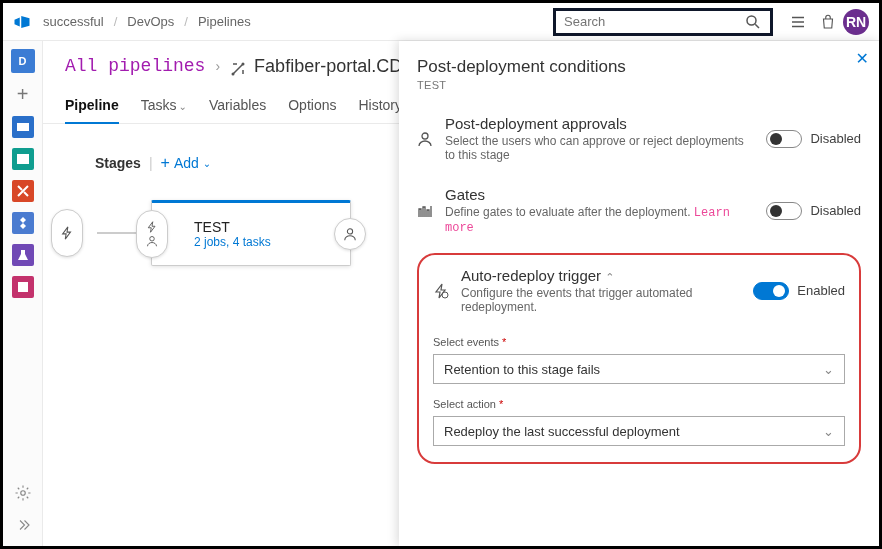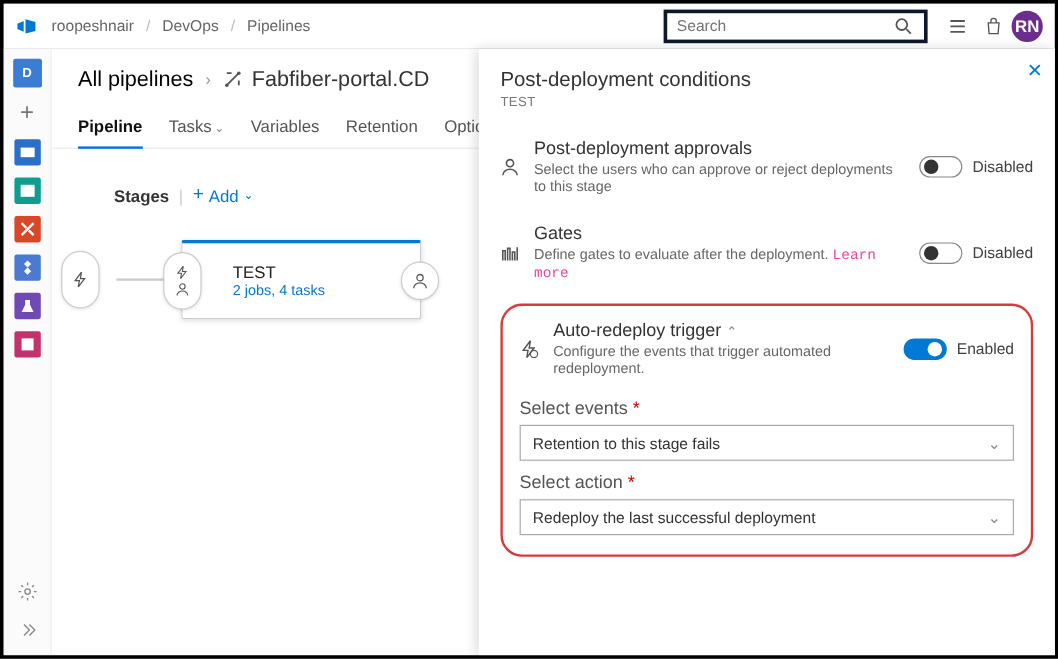--- a/index.html
+++ b/index.html
@@ -27,23 +27,23 @@
 .rail-blue2 { background: #4a7bd0; }
 .rail-flask { background: #7049b5; }
 .rail-red { background: #c3326c; }
 .rail-plus { font-size: 20px; color: #777; font-weight: 300; }
 .leftrail .bottom { margin-top: auto; margin-bottom: 12px; display: flex; flex-direction: column; gap: 14px; align-items: center; }
 .gear, .chev { color: #888; width: 18px; height: 18px; cursor: pointer; }
 
 
 .content { position: absolute; left: 40px; right: 0; top: 38px; bottom: 0; background: #fff; }
 .breadcrumb2 { display: flex; align-items: center; gap: 10px; padding: 12px 22px 10px; font-size: 18px; }
-.breadcrumb2 .all { color: #000000; font-weight: 400; }
+.breadcrumb2 .all { color: #a21caf; font-weight: 400; font-family: Liberation Mono, monospace; }
 .breadcrumb2 .chv { color: #999; font-size: 14px; }
-.breadcrumb2 .pname { color: #333; font-weight: 400; display: flex; align-items: center; gap: 8px; }
+.breadcrumb2 .pname { color: #333; font-weight: 400; display: flex; align-items: flex-end; gap: 8px; }
 .breadcrumb2 .actions { margin-left: auto; display: flex; gap: 6px; align-items: center; font-size: 13px; color: #555; }
 .breadcrumb2 .actions .btn { display: flex; align-items: center; gap: 4px; cursor: pointer; padding: 4px 6px; }
 .breadcrumb2 .actions .btn.disabled { color: #bbb; }
 
 
 .pivots { display: flex; gap: 22px; padding: 0 22px; border-bottom: 1px solid #eaeaea; font-size: 14px; }
 .pivots .tab { padding: 8px 0 10px; color: #555; cursor: pointer; position: relative; }
 .pivots .tab.active { color: #111; font-weight: 600; }
 .pivots .tab.active::after { content: ""; position: absolute; left: 0; right: 0; bottom: -1px; height: 2px; background: #0078d4; }
 .pivots .tab .dd { font-size: 10px; margin-left: 2px; color: #888; }
@@ -76,38 +76,38 @@
 .section .body { flex: 1; }
 .toggle-wrap { display: flex; align-items: center; gap: 8px; font-size: 13px; color: #404040; }
 .toggle { width: 36px; height: 18px; border: 1px solid #888; border-radius: 10px; position: relative; background: #fff; cursor: pointer; }
 .toggle .knob { position: absolute; width: 12px; height: 12px; background: #333; border-radius: 50%; top: 2px; left: 3px; }
 .toggle.on { background: #0078d4; border-color: #0078d4; }
 .toggle.on .knob { background: #fff; left: auto; right: 3px; }
 
 .highlight-box { border: 2px solid #d83b3b; border-radius: 18px; padding: 12px 14px 16px; margin-top: 4px; }
 .highlight-box .section { padding-top: 0; padding-bottom: 8px; }
 .field { margin-top: 10px; }
-.field label { font-size: 15px; color: #555; }
+.field label { font-size: 11px; color: #555; }
 .req { color: #c00; }
 .select { margin-top: 4px; border: 1px solid #aaa; height: 30px; display: flex; align-items: center; padding: 0 10px; font-size: 13px; color: #333; justify-content: space-between; cursor: pointer; background: #fff; }
 .select .caret { color: #888; }
 
 
 svg { display: block; }
 </style>
 </head>
 <body>
 
 <div class="app">
 
   <div class="topbar">
     <svg class="logo" viewBox="0 0 24 24">
         <path fill="#0078d4" d="M2 9l7-3v12l-7-3V9zm9-5l11 3v10l-11 3V4z"></path>
       </svg>
-    <span class="crumb">roopeshnair</span>
+    <span class="crumb">successful</span>
     <span class="sep">/</span>
     <span class="crumb">DevOps</span>
     <span class="sep">/</span>
     <span class="crumb">Pipelines</span>
     <div class="spacer"></div>
     <div class="searchbox">
       <input placeholder="Search" style="">
       <svg class="topicon" viewBox="0 0 24 24">
           <circle cx="10" cy="10" r="6" stroke="#555" stroke-width="2" fill="none"></circle>
           <line x1="15" y1="15" x2="20" y2="20" stroke="#555" stroke-width="2"></line>
@@ -192,21 +192,20 @@
           <span style="font-size:10px;color:#888">⌄</span>
         </div>
         <div class="btn" style="letter-spacing:2px;color:#888">···</div>
       </div>
     </div>
 
     <div class="pivots">
       <div class="tab active">Pipeline</div>
       <div class="tab"><span>Tasks</span><span class="dd">⌄</span></div>
       <div class="tab">Variables</div>
-      <div class="tab">Retention</div>
       <div class="tab">Options</div>
       <div class="tab">History</div>
     </div>
 
     <div class="canvas">
       <div class="stagesbar">
         <span style="font-weight:600">Stages</span>
         <span class="divider">|</span>
         <span class="add">
           <span style="color:#0078d4;font-size:16px">+</span>

